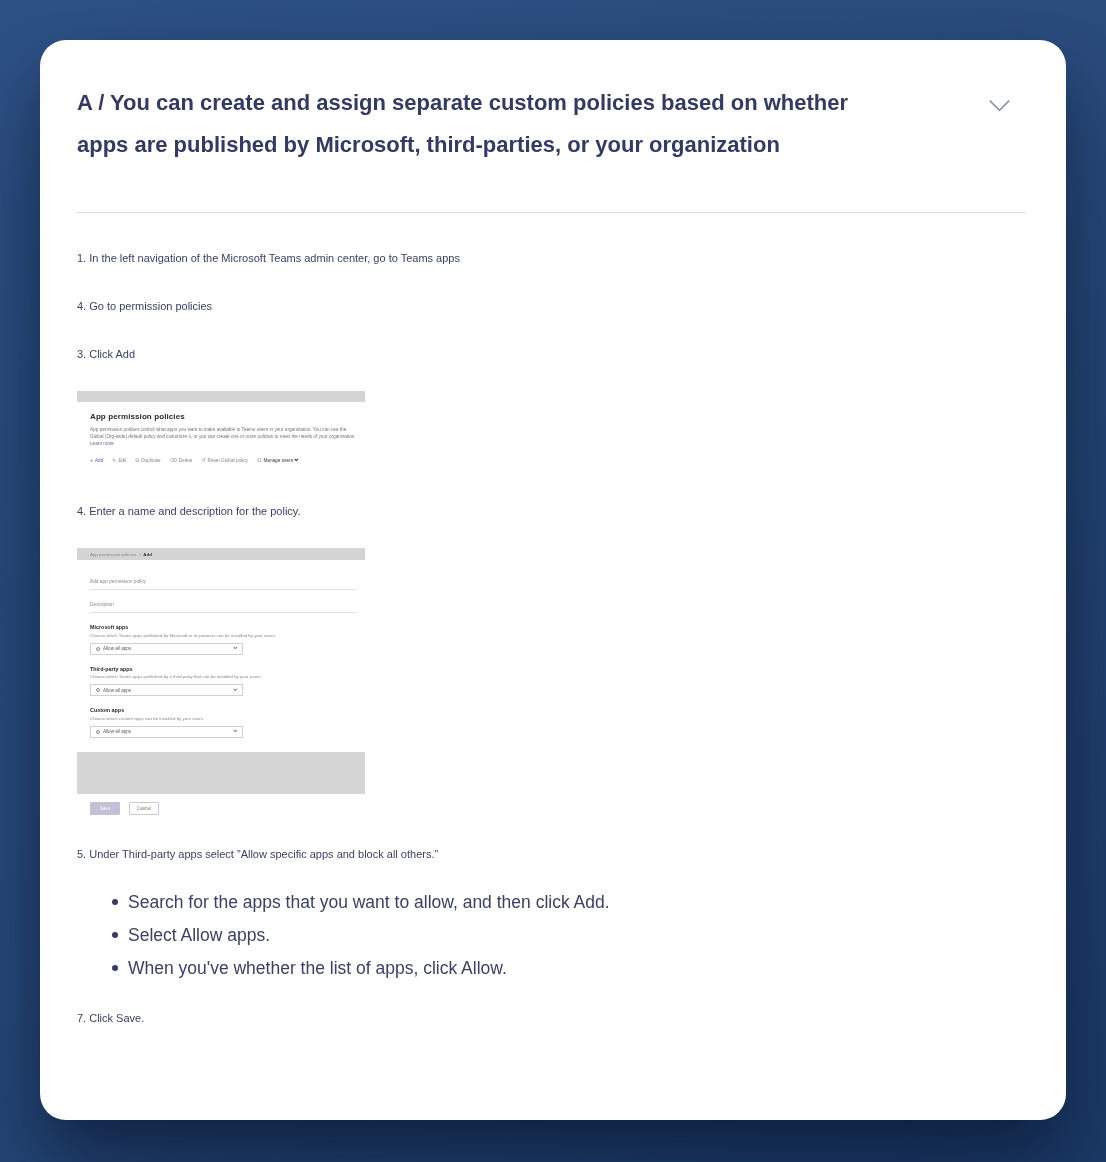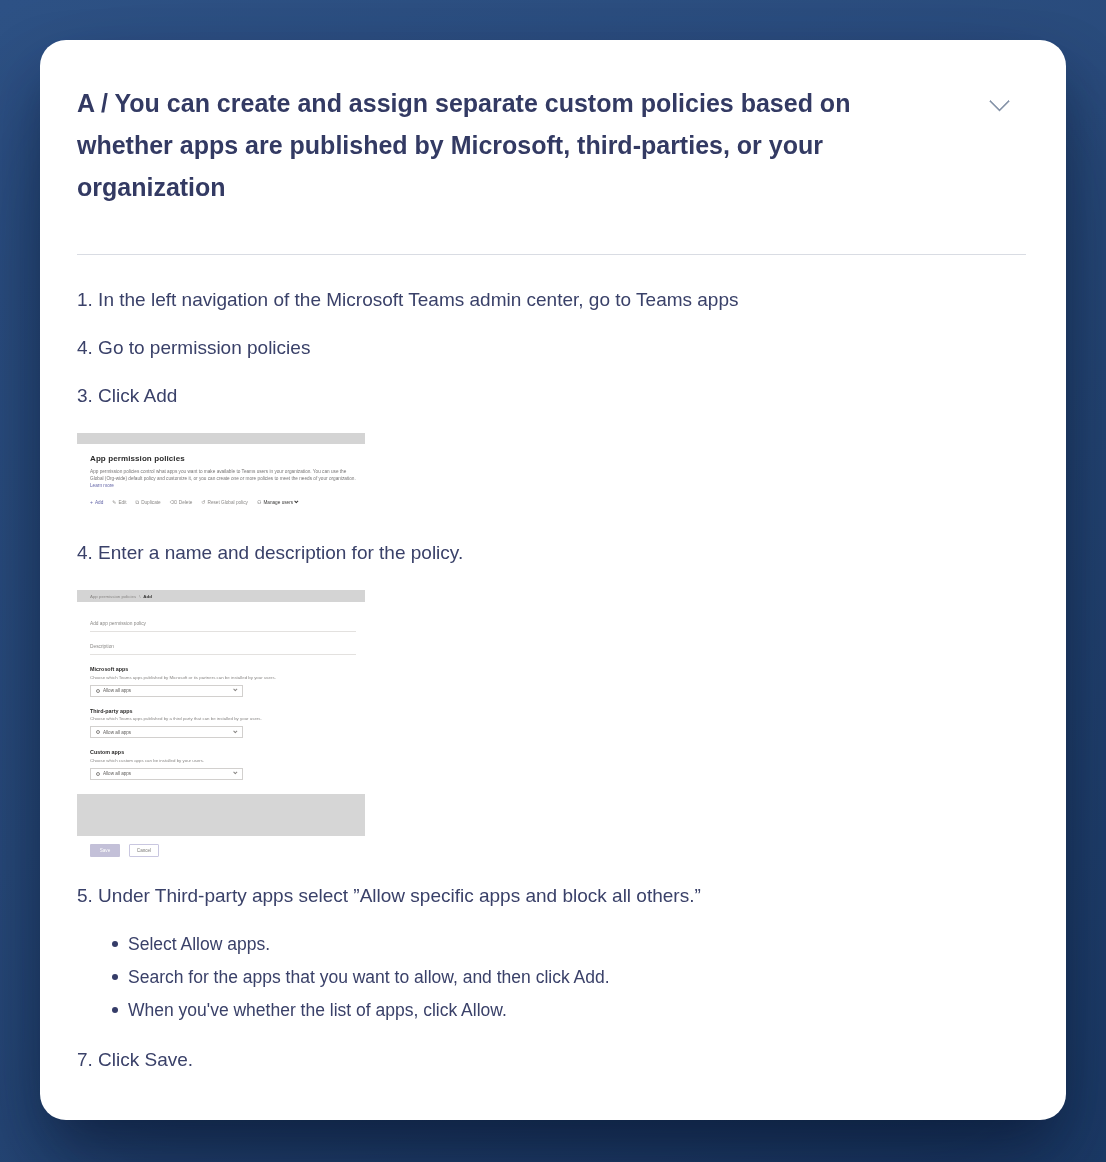--- a/index.html
+++ b/index.html
@@ -18,21 +18,21 @@
     border-radius: 26px;
     box-shadow: 0 30px 60px -10px rgba(7,19,43,.55), 0 70px 130px rgba(7,19,43,.35);
     padding: 40px 40px 40px 37px;
     overflow: hidden;
   }
   
   .header-row { display: flex; align-items: flex-start; }
   .title {
     flex: 1;
     max-width: 828px;
-    font-size: 25px;
+    font-size: 22px;
     font-weight: 700;
     line-height: 42px;
     color: #333a63;
     margin-top: 2px;
   }
   .collapse-btn {
     margin-left: auto;
     margin-top: 14px;
     margin-right: 14px;
     width: 26px; height: 22px;
@@ -47,21 +47,21 @@
     border-radius: 1px;
   }
   .divider {
     border: none;
     border-top: 1px solid #d9dce3;
     margin: 46px 0 0 0;
   }
   
   .steps { margin-top: 34px; }
   .step {
-    font-size: 19px;
+    font-size: 11px;
     color: #3a4169;
     line-height: 22px;
     margin-bottom: 26px;
   }
   
   .shot { width: 288px; }
   .shot1 { margin: 14px 0 29px; }
   .s-bar { height: 11px; background: #d4d4d4; }
   .s1-body { padding: 10px 13px 8px; background: #fff; }
   .s1-title { font-size: 8px; font-weight: 700; color: #2b2b2b; letter-spacing: .1px; }
@@ -251,25 +251,25 @@
         <button class="s2-btn s2-save">Save</button>
         <button class="s2-btn s2-cancel">Cancel</button>
       </div>
     </figure>
 
     <p class="step step-after-shot">5. Under Third-party apps select ”Allow specific apps and block all others.”</p>
 
     <ul class="bullets">
       <li>
           <span class="dot"></span>
-          <span>Select Allow apps.</span>
+          <span>Search for the apps that you want to allow, and then click Add.</span>
         </li>
       <li>
           <span class="dot"></span>
-          <span>Search for the apps that you want to allow, and then click Add.</span>
+          <span>Select Allow apps.</span>
         </li>
       <li>
           <span class="dot"></span>
           <span>When you've whether the list of apps, click Allow.</span>
         </li>
     </ul>
 
     <p class="step step-last">7. Click Save.</p>
   </div>
 </div>

